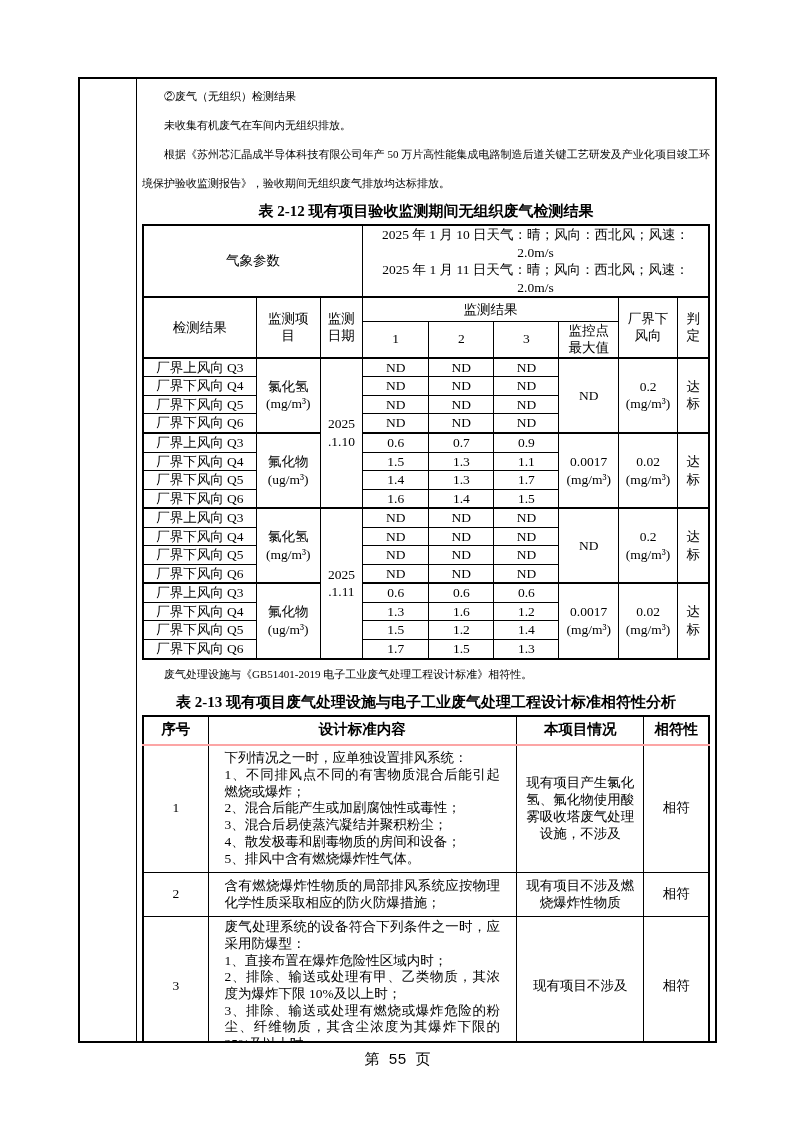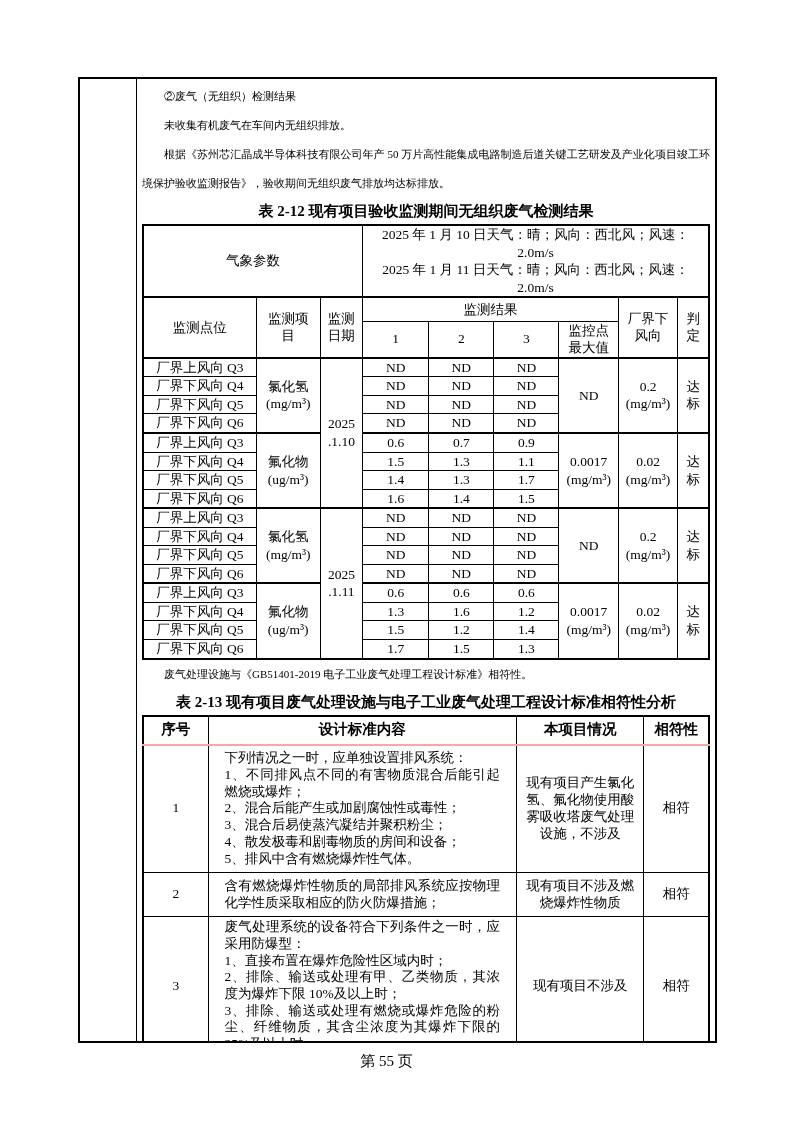--- a/index.html
+++ b/index.html
@@ -38,22 +38,22 @@
   .t213{border:2px solid #000;font-size:13.5px;}
   .t213 td{line-height:1.24;}
   .t213 tr.hd td{font-weight:bold;font-size:14.5px;height:29px;border-bottom:2px solid #fca5a5;}
   .t213 td.cc{text-align:justify;text-align-last:left;white-space:pre-line;padding:2px 16px;}
   .t213 td.pc{padding:2px 4px;}
   .t213 tr.r1 td{height:128px;}
   .t213 tr.r2 td{height:44px;}
   .t213 tr.r3 td{height:122px;}
 
   .footer{
-    position:absolute;left:67px;top:1051px;width:639px;text-align:center;
-    font-size:15px;line-height:20px;
+    position:absolute;left:78px;top:1051px;width:639px;text-align:center;
+    font-size:15px;line-height:20px;font-family:Liberation Mono, monospace;
   }
 </style>
 </head>
 <body>
 
 <div class="frame">
   <div class="margin-col"></div>
   <div class="content">
 
     <p class="para">②废气（无组织）检测结果</p>
@@ -76,21 +76,21 @@
       </colgroup>
       <tbody>
           <tr class="w">
         <td colspan="3">气象参数</td>
         <td colspan="6">
           <div>2025 年 1 月 10 日天气：晴；风向：西北风；风速：2.0m/s</div>
           <div>2025 年 1 月 11 日天气：晴；风向：西北风；风速：2.0m/s</div>
         </td>
       </tr>
       <tr class="h1">
-        <td rowspan="2">监测点位</td>
+        <td rowspan="2">检测结果</td>
         <td rowspan="2">
               <div class="w3">监测项目</div>
             </td>
         <td rowspan="2">
               <div class="w2">监测日期</div>
             </td>
         <td colspan="4">监测结果</td>
         <td rowspan="2">
               <div class="w3">厂界下风向</div>
             </td>

